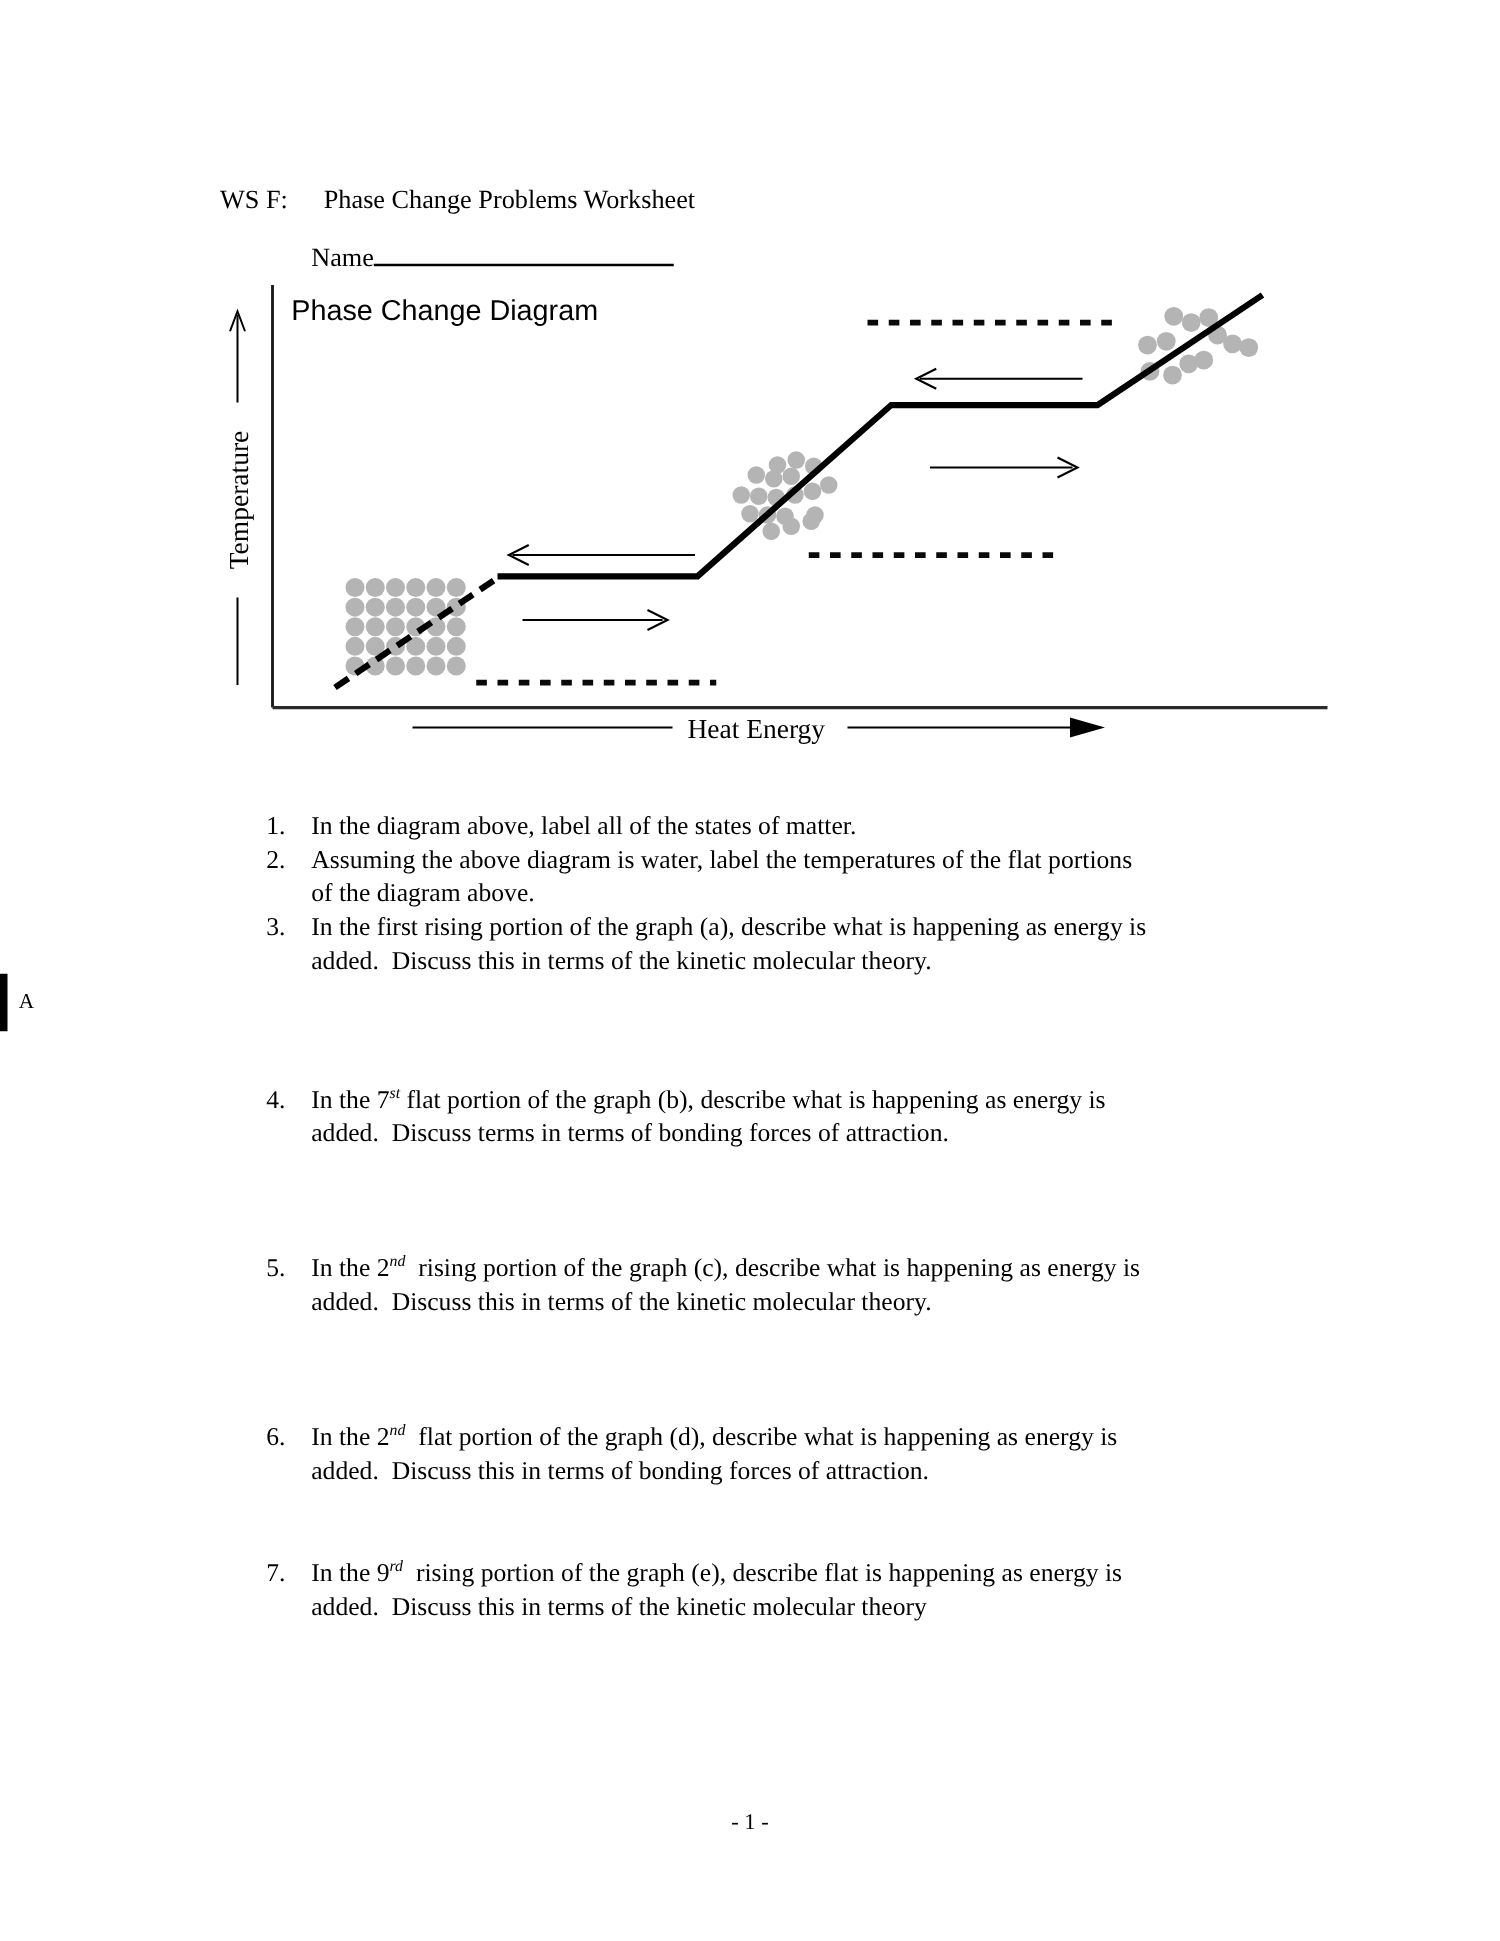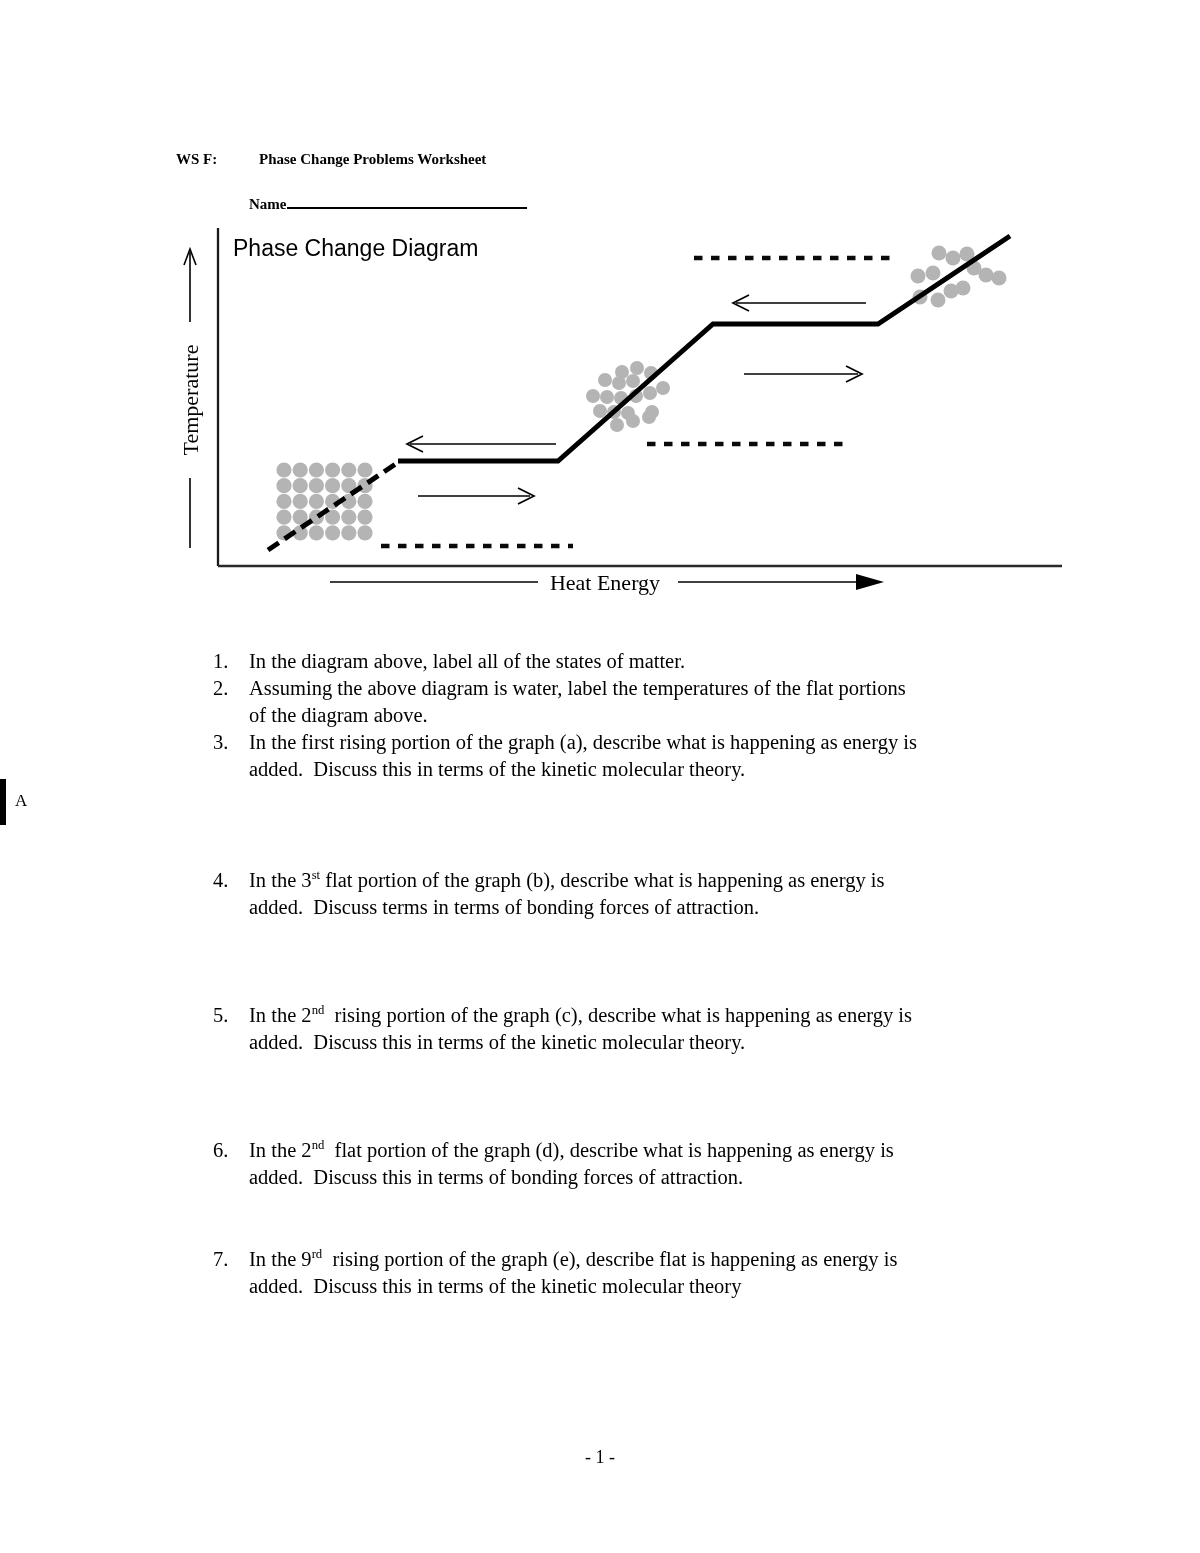--- a/index.html
+++ b/index.html
@@ -3,40 +3,40 @@
 <meta charset="utf-8">
 <style>
   html,body{margin:0;padding:0;background:#ffffff;}
   body{
     width:1200px;height:1553px;position:relative;overflow:hidden;
     font-family:"Liberation Serif", serif;color:#000;
   }
   .page{position:absolute;inset:0;background:#fff;}
 
   
-  .header{position:absolute;left:176px;top:145px;font-weight:bold;font-size:15px;line-height:29px;}
+  .header{position:absolute;left:176px;top:145px;font-weight:normal;font-size:21px;line-height:29px;}
   .title-prefix{display:inline-block;min-width:83px;}
   .name-line{margin-left:73px;margin-top:16px;}
   .name-underline{display:inline-block;width:240px;border-bottom:2px solid #000;height:1em;vertical-align:baseline;}
 
   
   .diagram-svg{position:absolute;left:170px;top:222px;width:900px;height:400px;}
   .diagram-svg text{font-family:"Liberation Serif", serif;}
   .diagram-svg .sans{font-family:"Liberation Sans", sans-serif;}
 
   
   .questions{position:absolute;left:213px;top:648px;width:830px;font-size:20.5px;line-height:27px;}
   .q-item{display:flex;white-space:pre-wrap;}
   .q-item:nth-child(3){margin-bottom:84px;}
   .q-item:nth-child(4){margin-bottom:81px;}
   .q-item:nth-child(5){margin-bottom:81px;}
   .q-item:nth-child(6){margin-bottom:55px;}
   .q-num{flex:none;width:36px;}
   .q-text{width:792px;}
-  .q-text sup{font-size:0.62em;line-height:0;vertical-align:super;}
+  .q-text sup{font-size:0.62em;line-height:0;vertical-align:super;font-style:italic;}
 
   
   .margin-bar{position:absolute;left:0;top:779px;width:6px;height:46px;background:#000;}
   .margin-letter{position:absolute;left:15px;top:791px;font-size:17px;}
 
   
   .footer{position:absolute;left:0;top:1447px;width:1200px;text-align:center;font-size:18px;}
 </style>
 </head>
 <body>
@@ -169,21 +169,21 @@
     </g>
     <text x="605" y="590" text-anchor="middle" font-size="22">Heat Energy</text>
   </svg>
 
   <div class="questions" id="questions-list">
       <div class="q-item"><span class="q-num">1.</span><span class="q-text"><span>In the diagram above, label all of the states of matter.</span></span></div>
       <div class="q-item"><span class="q-num">2.</span><span class="q-text"><span>Assuming the above diagram is water, label the temperatures of the flat portions
 of the diagram above.</span></span></div>
       <div class="q-item"><span class="q-num">3.</span><span class="q-text"><span>In the first rising portion of the graph (a), describe what is happening as energy is
 added.  Discuss this in terms of the kinetic molecular theory.</span></span></div>
-      <div class="q-item"><span class="q-num">4.</span><span class="q-text"><span>In the 3</span><sup>st</sup><span> flat portion of the graph (b), describe what is happening as energy is
+      <div class="q-item"><span class="q-num">4.</span><span class="q-text"><span>In the 7</span><sup>st</sup><span> flat portion of the graph (b), describe what is happening as energy is
 added.  Discuss terms in terms of bonding forces of attraction.</span></span></div>
       <div class="q-item"><span class="q-num">5.</span><span class="q-text"><span>In the 2</span><sup>nd</sup><span>  rising portion of the graph (c), describe what is happening as energy is
 added.  Discuss this in terms of the kinetic molecular theory.</span></span></div>
       <div class="q-item"><span class="q-num">6.</span><span class="q-text"><span>In the 2</span><sup>nd</sup><span>  flat portion of the graph (d), describe what is happening as energy is
 added.  Discuss this in terms of bonding forces of attraction.</span></span></div>
       <div class="q-item"><span class="q-num">7.</span><span class="q-text"><span>In the 9</span><sup>rd</sup><span>  rising portion of the graph (e), describe flat is happening as energy is
 added.  Discuss this in terms of the kinetic molecular theory</span></span></div>
     </div>
 
   <div class="margin-bar"></div>

